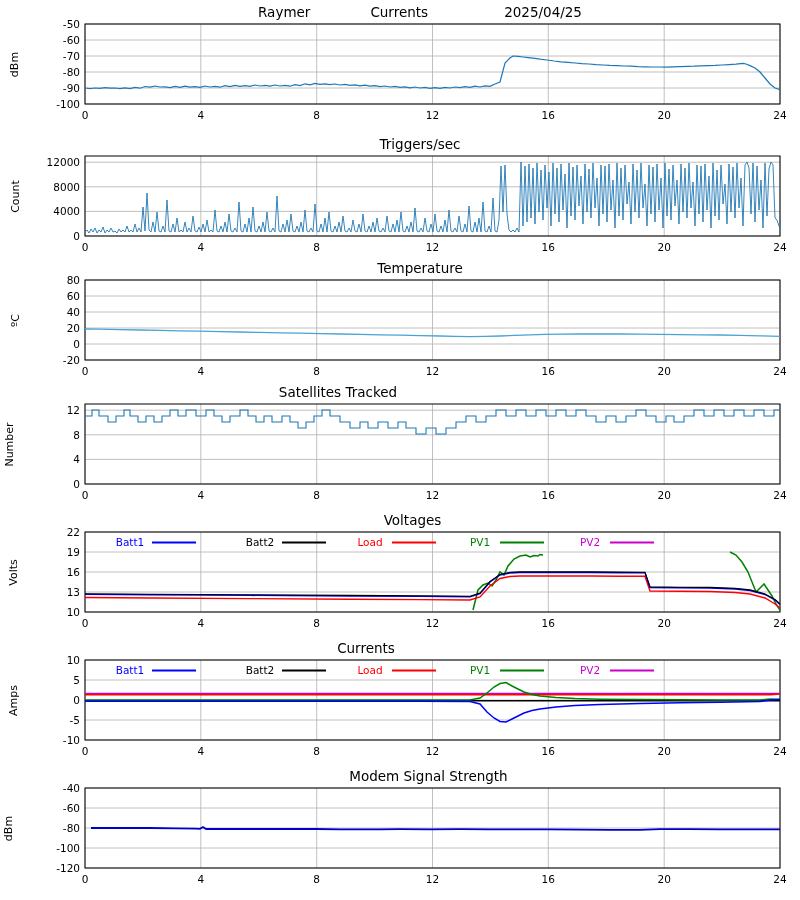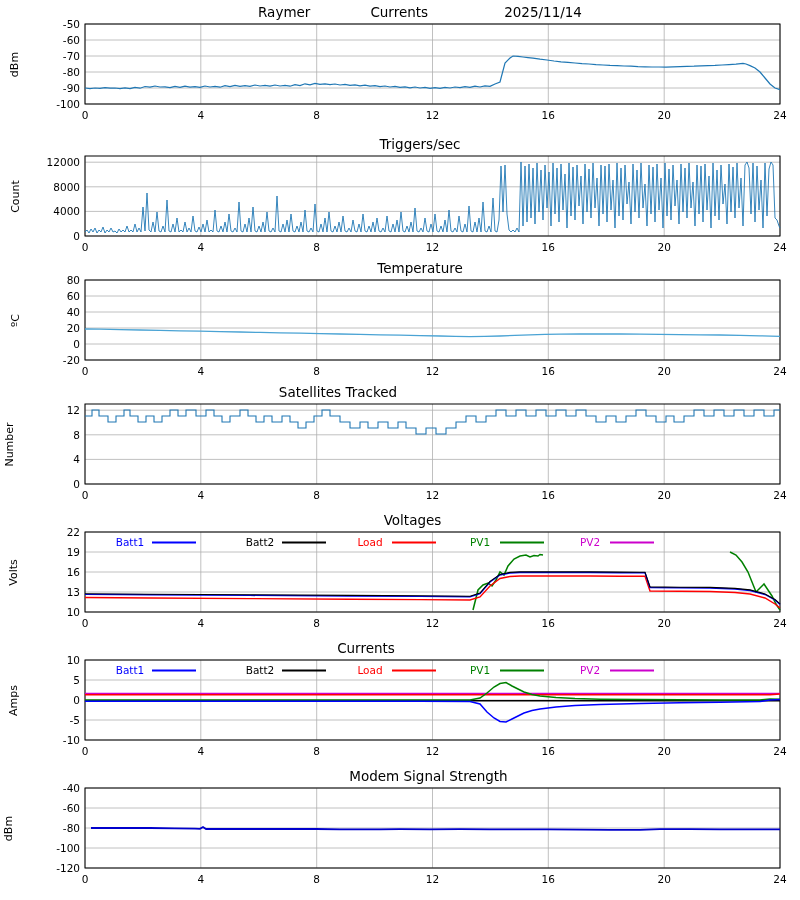--- a/index.html
+++ b/index.html
@@ -19,21 +19,21 @@
 <body>
 
 <div class="page">
 
   <div class="panel" style="position:absolute;left:0;top:4px;width:800px;height:126px;">
     <div class="title-row" style="padding-left:40px;justify-content:center;">
       <span class="seg">Raymer</span>
       <span class="seg" style="width:60px;"></span>
       <span class="seg">Currents</span>
       <span class="seg" style="width:76px;"></span>
-      <span class="seg">2025/11/14</span>
+      <span class="seg">2025/04/25</span>
     </div>
     <div class="plot-wrap" style="height:104px;">
       <div class="ylabel" style="width:18px;left:6px;top:-6px;height:100px;">
         <span>dBm</span>
       </div>
       <svg width="800" height="104" viewBox="0 0 800 104">
         <g stroke="#b0b0b0" stroke-width="0.8">
           <line x1="85" y1="4" x2="85" y2="84"></line>
             <line x1="200.8" y1="4" x2="200.8" y2="84"></line>
           <line x1="316.7" y1="4" x2="316.7" y2="84"></line>

